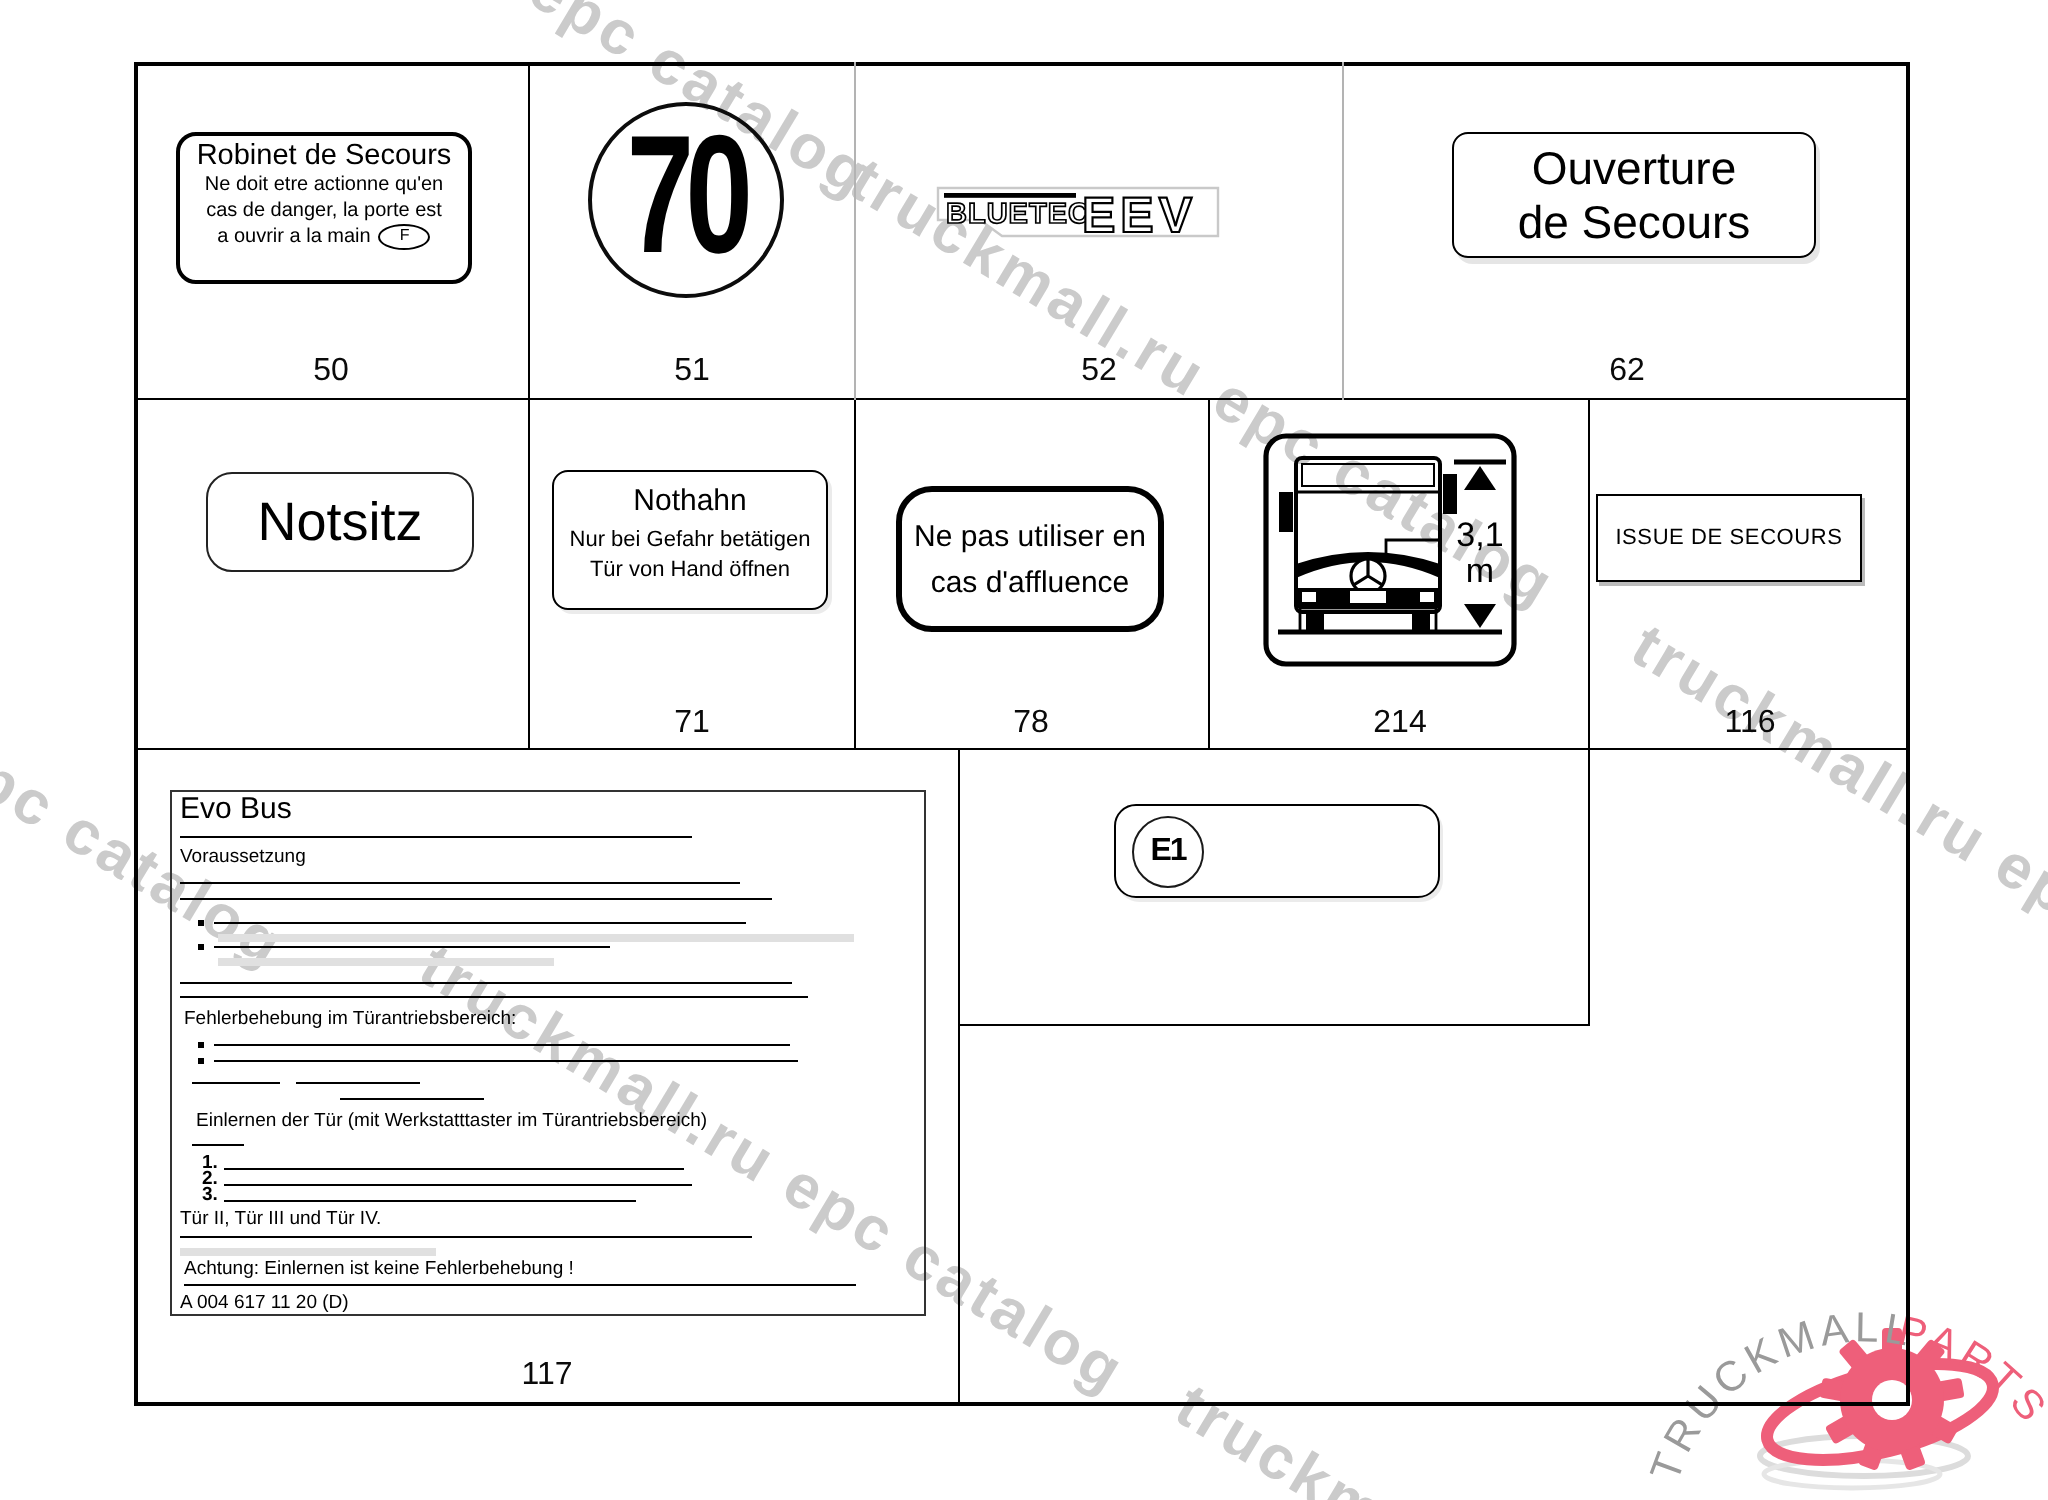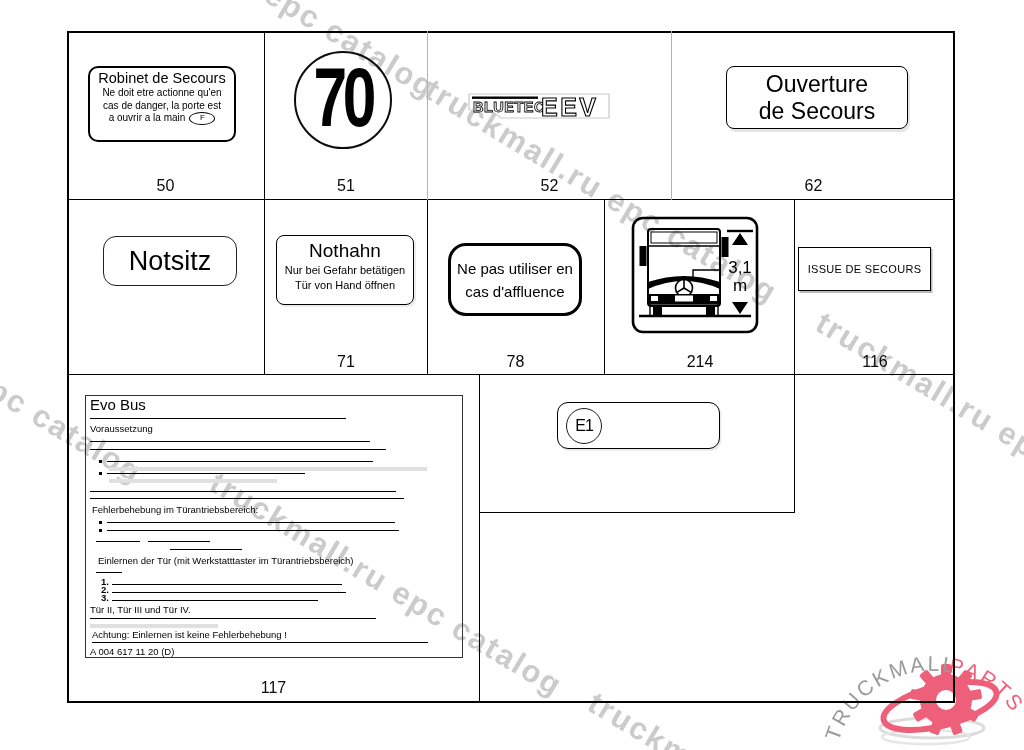--- a/index.html
+++ b/index.html
@@ -39,38 +39,38 @@
 
   .p62{left:54px;top:35px;width:182px;height:63px;border:1.6px solid #000;border-radius:8px;
        box-shadow:2px 3px 0 rgba(0,0,0,0.10);display:flex;flex-direction:column;
        align-items:center;justify-content:center;font-size:23px;line-height:27px;text-align:center;}
 
   .p65{left:36px;top:36px;width:134px;height:50px;border:1.4px solid #222;border-radius:13px;
        display:flex;align-items:center;justify-content:center;font-size:27px;}
 
   .p71{left:11px;top:35px;width:138px;height:70px;border:1.4px solid #000;border-radius:8px;
        box-shadow:2px 2px 0 rgba(0,0,0,0.08);text-align:center;padding-top:3px;box-sizing:border-box;}
-  .p71 .t{font-size:19px;line-height:24px;}
+  .p71 .t{font-size:15px;line-height:24px;}
   .p71 .s{font-size:11px;line-height:15px;}
 
   .p78{left:21px;top:43px;width:134px;height:73px;border:3px solid #000;border-radius:18px;
        display:flex;flex-direction:column;align-items:center;justify-content:center;
        font-size:15px;line-height:23px;text-align:center;}
 
   .p114{left:26px;top:16px;width:128px;height:118px;}
 
   .p116{left:3px;top:47px;width:133px;height:44px;border:1.3px solid #000;
         box-shadow:1.5px 2px 0 #bbb;display:flex;align-items:center;justify-content:center;
         font-size:11px;letter-spacing:0.3px;}
 
   .p118{left:77px;top:27px;width:163px;height:47px;border:1.5px solid #000;border-radius:11px;
         box-shadow:1.5px 2px 0 rgba(0,0,0,0.08);}
   .e-circle{position:absolute;left:8px;top:5px;width:34px;height:34px;border:1.3px solid #1a1a1a;
         border-radius:50%;display:flex;align-items:center;justify-content:center;
-        font-size:16px;font-weight:normal;letter-spacing:-1px;}
+        font-size:16px;font-weight:bold;letter-spacing:-1px;}
 
   
   .doc{left:18px;top:20px;width:376px;height:261px;border:1.3px solid #333;position:absolute;}
   .doc .dt{position:absolute;font-size:9.5px;line-height:10px;white-space:nowrap;}
   .doc .title{position:absolute;font-size:15px;font-weight:normal;line-height:16px;}
   .doc .dl{position:absolute;height:1.2px;background:#000;}
   .doc .dg{position:absolute;height:4px;background:#e0e0e0;}
   .doc .dot{position:absolute;width:3px;height:3px;background:#000;}
   .doc .nn{position:absolute;font-size:9.5px;line-height:9px;font-weight:bold;}
 </style>

